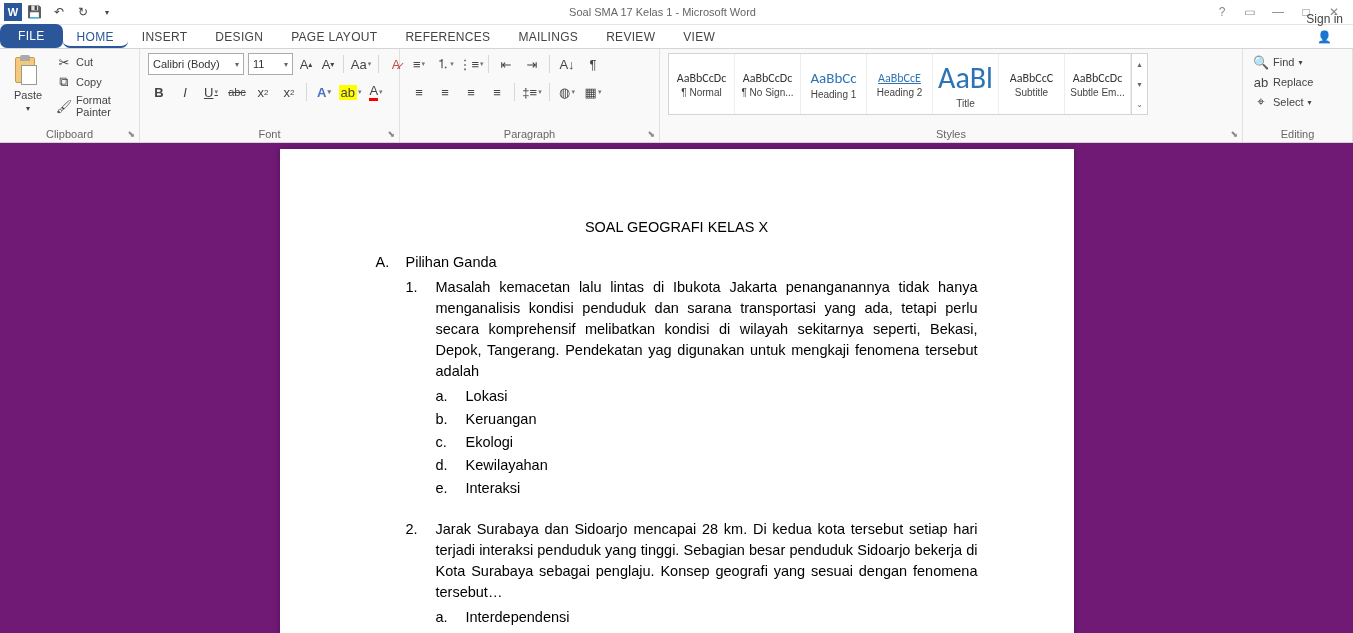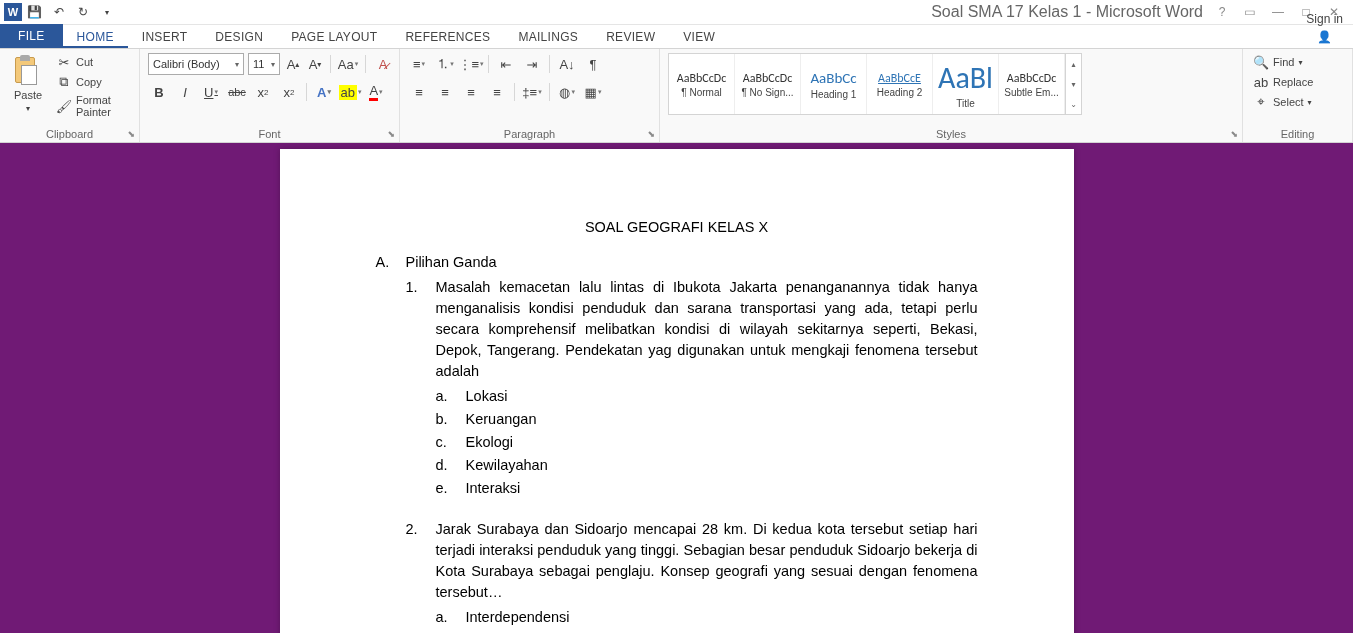--- a/index.html
+++ b/index.html
@@ -2,46 +2,46 @@
 <html><head>
 <meta charset="utf-8">
 <style>
 * { margin: 0; padding: 0; box-sizing: border-box; font-family: "Segoe UI", Tahoma, sans-serif; }
 body { background: #fff; font-size: 12px; color: #333; overflow: hidden; width: 1353px; height: 633px; }
 
 .titlebar { height: 25px; background: #fff; display: flex; align-items: center; border-bottom: 1px solid #e5e5e5; }
 .titlebar .qat { display: flex; align-items: center; gap: 2px; padding: 0 4px; }
 .titlebar .qat .qbtn { width: 22px; height: 22px; display: flex; align-items: center; justify-content: center; color: #444; cursor: pointer; }
 .titlebar .qat .word-icon { width: 18px; height: 18px; background: #2b579a; color: #fff; display: flex; align-items: center; justify-content: center; font-weight: bold; font-size: 11px; }
-.titlebar .doctitle { flex: 1; text-align: right; color: #666; font-size: 16px; }
+.titlebar .doctitle { flex: 1; text-align: center; color: #666; font-size: 11px; }
 .titlebar .wnd { display: flex; gap: 2px; padding: 0 6px; }
 .titlebar .wnd .wbtn { width: 26px; height: 22px; display: flex; align-items: center; justify-content: center; color: #888; cursor: pointer; }
 
 .tabs { height: 24px; background: #fff; display: flex; align-items: flex-end; border-bottom: 1px solid #d4d4d4; }
-.tabs .tab { padding: 4px 14px; font-size: 12px; color: #444; cursor: pointer; text-transform: uppercase; letter-spacing: 0.3px; }
+.tabs .tab { padding: 4px 14px; font-size: 12px; color: #444; cursor: pointer; text-transform: uppercase; letter-spacing: 0.3px; border-radius: 7px; }
 .tabs .tab.file { background: #2b579a; color: #fff; padding: 5px 18px; }
 .tabs .tab.active { color: #2b579a; border-bottom: 2px solid #2b579a; padding-bottom: 2px; }
 .tabs .signin { margin-left: auto; padding: 4px 10px; color: #444; display: flex; align-items: center; gap: 4px; flex-direction: column; }
 
 .ribbon { height: 94px; background: #f9f9f9; border-bottom: 1px solid #d4d4d4; display: flex; }
 .group { border-right: 1px solid #e1e1e1; padding: 4px 8px 2px 8px; display: flex; flex-direction: column; }
 .group-body { flex: 1; display: flex; align-items: flex-start; gap: 6px; }
 .group-label { text-align: center; font-size: 11px; color: #666; padding-top: 2px; position: relative; }
 .group-label .launcher { position: absolute; right: -4px; bottom: 1px; font-size: 9px; color: #888; cursor: pointer; }
 
 .big-btn { display: flex; flex-direction: column; align-items: center; gap: 2px; padding: 2px 4px; cursor: pointer; }
 .big-btn .ic { width: 32px; height: 32px; display: flex; align-items: center; justify-content: center; font-size: 22px; }
 .big-btn .lbl { font-size: 11px; color: #444; text-align: center; }
 .mini-row { display: flex; align-items: center; gap: 4px; font-size: 11px; color: #444; padding: 1px 2px; cursor: pointer; }
 .mini-row .ic { width: 16px; height: 16px; display: inline-flex; align-items: center; justify-content: center; font-size: 13px; }
 .vcol { display: flex; flex-direction: column; gap: 2px; }
 
 .font-box, .size-box { border: 1px solid #ababab; background: #fff; height: 22px; display: flex; align-items: center; padding: 0 4px; font-size: 11px; }
 .font-box { width: 96px; }
-.size-box { width: 32px; }
+.size-box { width: 45px; }
 .dd { margin-left: auto; font-size: 8px; color: #666; }
 .tb-row { display: flex; align-items: center; gap: 4px; }
 .tbtn { width: 22px; height: 22px; display: flex; align-items: center; justify-content: center; cursor: pointer; font-size: 13px; color: #444; }
 .tbtn.small { width: 18px; }
 .tbtn .dd-sm { font-size: 7px; margin-left: 1px; color: #777; }
 .sep { width: 1px; height: 18px; background: #d7d7d7; margin: 0 2px; }
 
 .styles-gallery { display: flex; gap: 0; border: 1px solid #d4d4d4; background: #fff; height: 62px; }
 .style-item { width: 66px; display: flex; flex-direction: column; align-items: center; justify-content: center; border-right: 1px solid #eee; cursor: pointer; padding: 2px; }
 .style-item .prev { font-family: Calibri, sans-serif; color: #333; }
@@ -223,20 +223,24 @@
           </div>
           <div class="style-item h2">
             <div class="prev" style="font-size:12px;text-decoration:underline;">AaBbCcE</div>
             <div class="nm">Heading 2</div>
           </div>
           <div class="style-item tt">
             <div class="prev" style="font-size:30px;">AaBl</div>
             <div class="nm">Title</div>
           </div>
           <div class="style-item ">
+            <div class="prev" style="font-size:12px;">AaBbCcC</div>
+            <div class="nm">Subtitle</div>
+          </div>
+          <div class="style-item ">
             <div class="prev" style="font-size:12px;">AaBbCcDc</div>
             <div class="nm">Subtle Em...</div>
           </div>
           <div class="styles-more">
             <span>▴</span>
             <span>▾</span>
             <span>⌄</span>
           </div>
         </div>
     </div>

